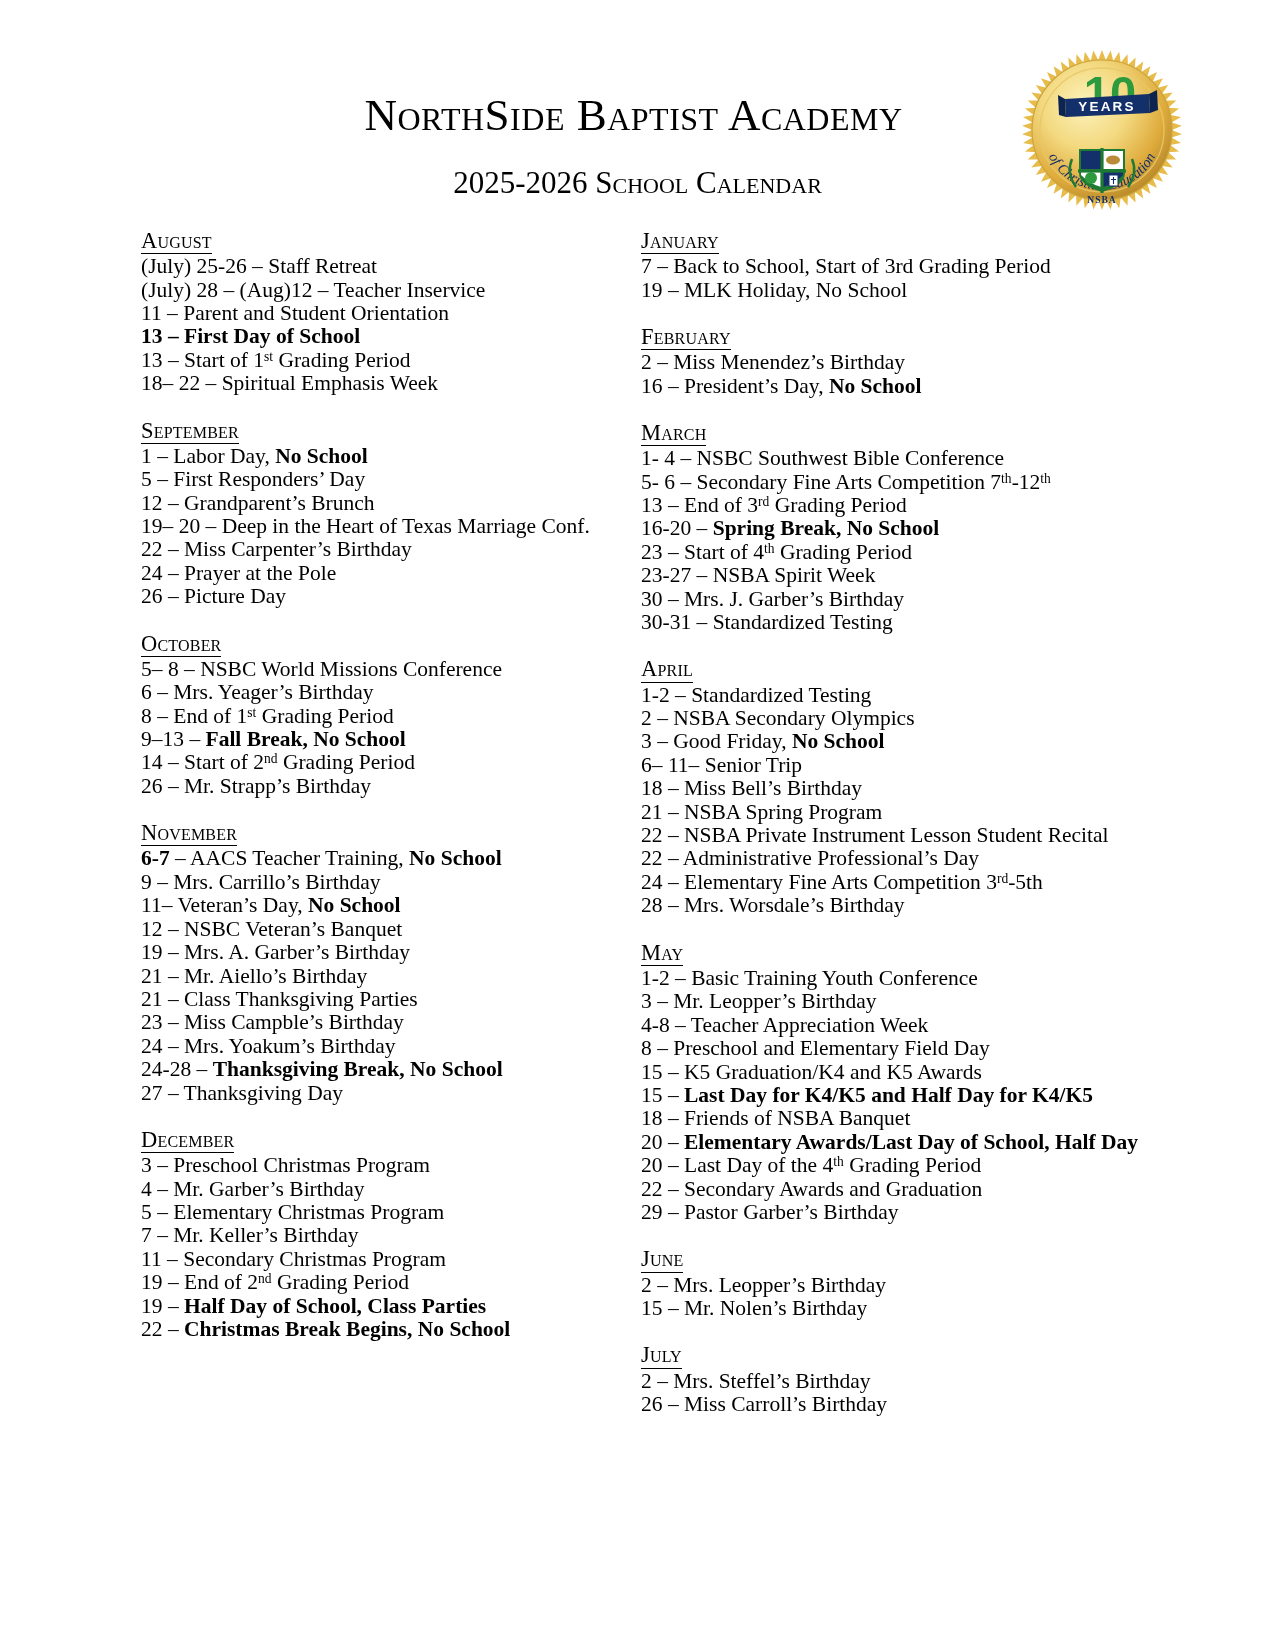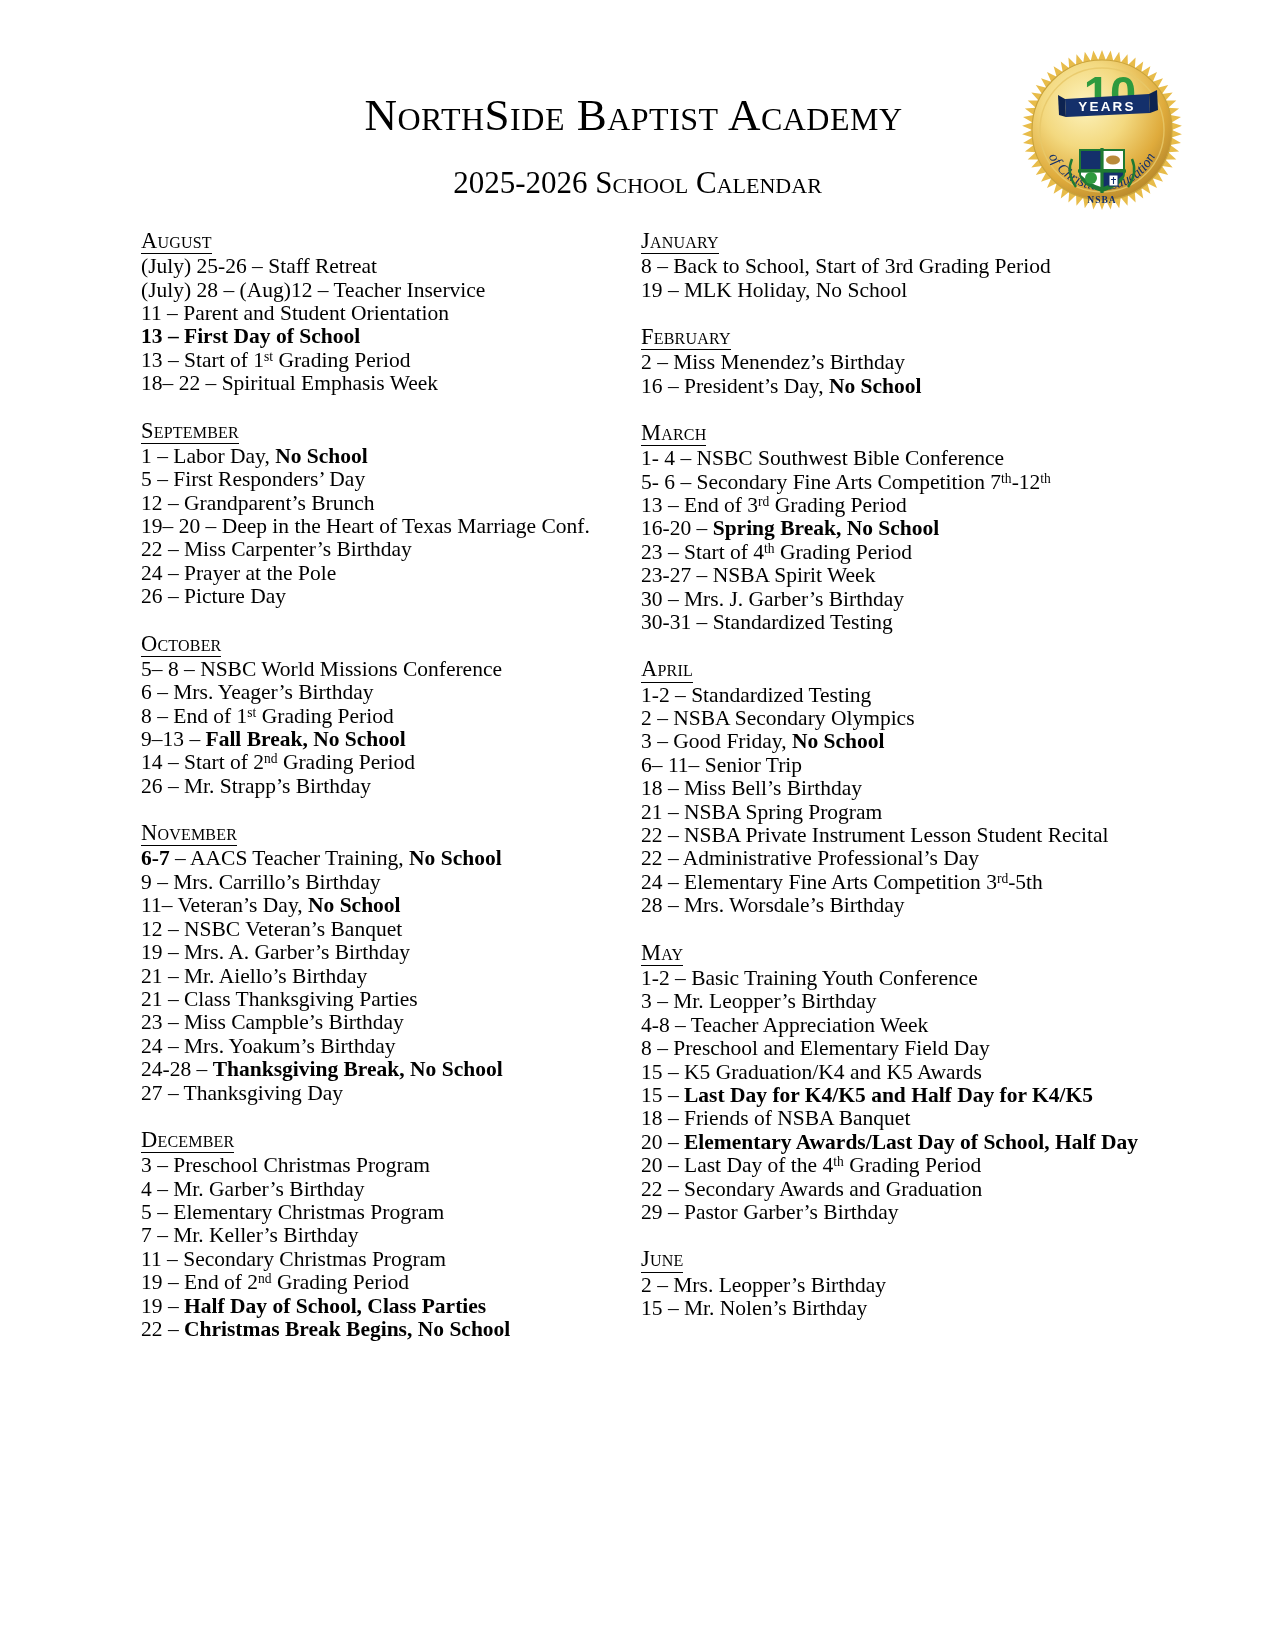--- a/index.html
+++ b/index.html
@@ -159,22 +159,23 @@
 
   <div class="columns">
     <div class="col col-left" id="col-left">
         <div class="month-block"><div class="month-name">August</div><div class="event"><span>(July) 25-26 – Staff Retreat</span></div><div class="event"><span>(July) 28 – (Aug)12 – Teacher Inservice</span></div><div class="event"><span>11 – Parent and Student Orientation</span></div><div class="event"><b>13 – First Day of School</b></div><div class="event"><span>13 – Start of 1</span><sup>st</sup><span> Grading Period</span></div><div class="event"><span>18– 22 – Spiritual Emphasis Week</span></div></div>
         <div class="month-block"><div class="month-name">September</div><div class="event"><span>1 – Labor Day, </span><b>No School</b></div><div class="event"><span>5 – First Responders’ Day</span></div><div class="event"><span>12 – Grandparent’s Brunch</span></div><div class="event"><span>19– 20 – Deep in the Heart of Texas Marriage Conf.</span></div><div class="event"><span>22 – Miss Carpenter’s Birthday</span></div><div class="event"><span>24 – Prayer at the Pole</span></div><div class="event"><span>26 – Picture Day</span></div></div>
         <div class="month-block"><div class="month-name">October</div><div class="event"><span>5– 8 – NSBC World Missions Conference</span></div><div class="event"><span>6 – Mrs. Yeager’s Birthday</span></div><div class="event"><span>8 – End of 1</span><sup>st</sup><span> Grading Period</span></div><div class="event"><span>9–13 – </span><b>Fall Break, No School</b></div><div class="event"><span>14 – Start of 2</span><sup>nd</sup><span> Grading Period</span></div><div class="event"><span>26 – Mr. Strapp’s Birthday</span></div></div>
         <div class="month-block"><div class="month-name">November</div><div class="event"><b>6-7</b><span> – AACS Teacher Training, </span><b>No School</b></div><div class="event"><span>9 – Mrs. Carrillo’s Birthday</span></div><div class="event"><span>11– Veteran’s Day, </span><b>No School</b></div><div class="event"><span>12 – NSBC Veteran’s Banquet</span></div><div class="event"><span>19 – Mrs. A. Garber’s Birthday</span></div><div class="event"><span>21 – Mr. Aiello’s Birthday</span></div><div class="event"><span>21 – Class Thanksgiving Parties</span></div><div class="event"><span>23 – Miss Campble’s Birthday</span></div><div class="event"><span>24 – Mrs. Yoakum’s Birthday</span></div><div class="event"><span>24-28 – </span><b>Thanksgiving Break, No School</b></div><div class="event"><span>27 – Thanksgiving Day</span></div></div>
         <div class="month-block"><div class="month-name">December</div><div class="event"><span>3 – Preschool Christmas Program</span></div><div class="event"><span>4 – Mr. Garber’s Birthday</span></div><div class="event"><span>5 – Elementary Christmas Program</span></div><div class="event"><span>7 – Mr. Keller’s Birthday</span></div><div class="event"><span>11 – Secondary Christmas Program</span></div><div class="event"><span>19 – End of 2</span><sup>nd</sup><span> Grading Period</span></div><div class="event"><span>19 – </span><b>Half Day of School, Class Parties</b></div><div class="event"><span>22 – </span><b>Christmas Break Begins, No School</b></div></div>
       </div>
     <div class="col col-right" id="col-right">
-        <div class="month-block"><div class="month-name">January</div><div class="event"><span>8 – Back to School, Start of 3rd Grading Period</span></div><div class="event"><span>19 – MLK Holiday, No School</span></div></div>
+        <div class="month-block"><div class="month-name">January</div><div class="event"><span>7 – Back to School, Start of 3rd Grading Period</span></div><div class="event"><span>19 – MLK Holiday, No School</span></div></div>
         <div class="month-block"><div class="month-name">February</div><div class="event"><span>2 – Miss Menendez’s Birthday</span></div><div class="event"><span>16 – President’s Day, </span><b>No School</b></div></div>
         <div class="month-block"><div class="month-name">March</div><div class="event"><span>1- 4 – NSBC Southwest Bible Conference</span></div><div class="event"><span>5- 6 – Secondary Fine Arts Competition 7</span><sup>th</sup><span>-12</span><sup>th</sup></div><div class="event"><span>13 – End of 3</span><sup>rd</sup><span> Grading Period</span></div><div class="event"><span>16-20 – </span><b>Spring Break, No School</b></div><div class="event"><span>23 – Start of 4</span><sup>th</sup><span> Grading Period</span></div><div class="event"><span>23-27 – NSBA Spirit Week</span></div><div class="event"><span>30 – Mrs. J. Garber’s Birthday</span></div><div class="event"><span>30-31 – Standardized Testing</span></div></div>
         <div class="month-block"><div class="month-name">April</div><div class="event"><span>1-2 – Standardized Testing</span></div><div class="event"><span>2 – NSBA Secondary Olympics</span></div><div class="event"><span>3 – Good Friday, </span><b>No School</b></div><div class="event"><span>6– 11– Senior Trip</span></div><div class="event"><span>18 – Miss Bell’s Birthday</span></div><div class="event"><span>21 – NSBA Spring Program</span></div><div class="event"><span>22 – NSBA Private Instrument Lesson Student Recital</span></div><div class="event"><span>22 – Administrative Professional’s Day</span></div><div class="event"><span>24 – Elementary Fine Arts Competition 3</span><sup>rd</sup><span>-5th</span></div><div class="event"><span>28 – Mrs. Worsdale’s Birthday</span></div></div>
         <div class="month-block"><div class="month-name">May</div><div class="event"><span>1-2 – Basic Training Youth Conference</span></div><div class="event"><span>3 – Mr. Leopper’s Birthday</span></div><div class="event"><span>4-8 – Teacher Appreciation Week</span></div><div class="event"><span>8 – Preschool and Elementary Field Day</span></div><div class="event"><span>15 – K5 Graduation/K4 and K5 Awards</span></div><div class="event"><span>15 – </span><b>Last Day for K4/K5 and Half Day for K4/K5</b></div><div class="event"><span>18 – Friends of NSBA Banquet</span></div><div class="event"><span>20 – </span><b>Elementary Awards/Last Day of School, Half Day</b></div><div class="event"><span>20 – Last Day of the 4</span><sup>th</sup><span> Grading Period</span></div><div class="event"><span>22 – Secondary Awards and Graduation</span></div><div class="event"><span>29 – Pastor Garber’s Birthday</span></div></div>
         <div class="month-block"><div class="month-name">June</div><div class="event"><span>2 – Mrs. Leopper’s Birthday</span></div><div class="event"><span>15 – Mr. Nolen’s Birthday</span></div></div>
+        <div class="month-block"><div class="month-name">July</div><div class="event"><span>2 – Mrs. Steffel’s Birthday</span></div><div class="event"><span>26 – Miss Carroll’s Birthday</span></div></div>
       </div>
   </div>
 
 </div>
 
 </body></html>

